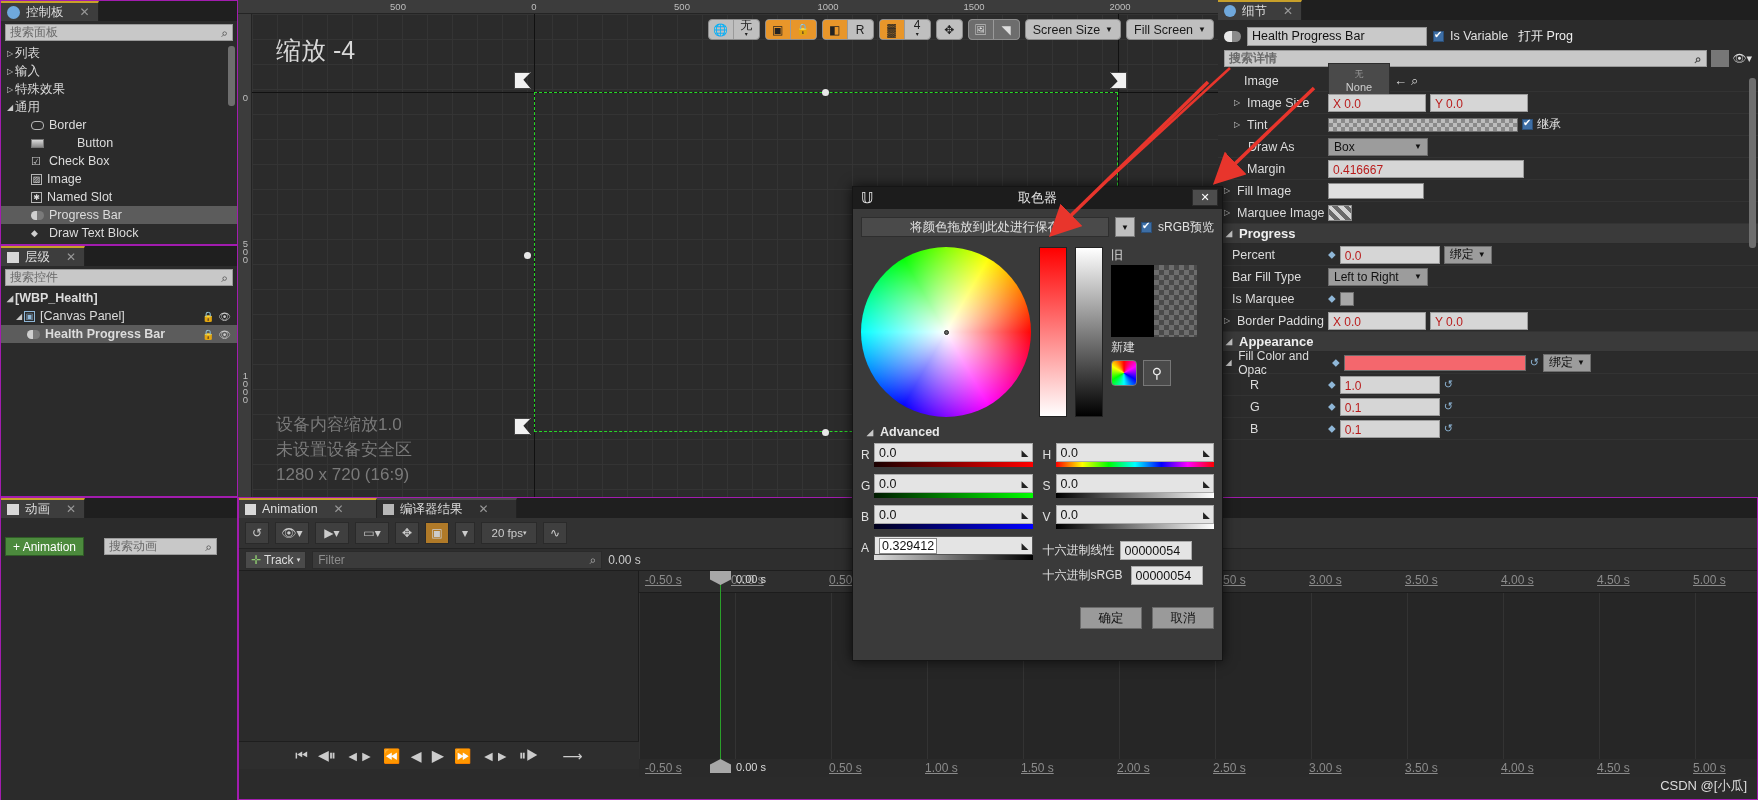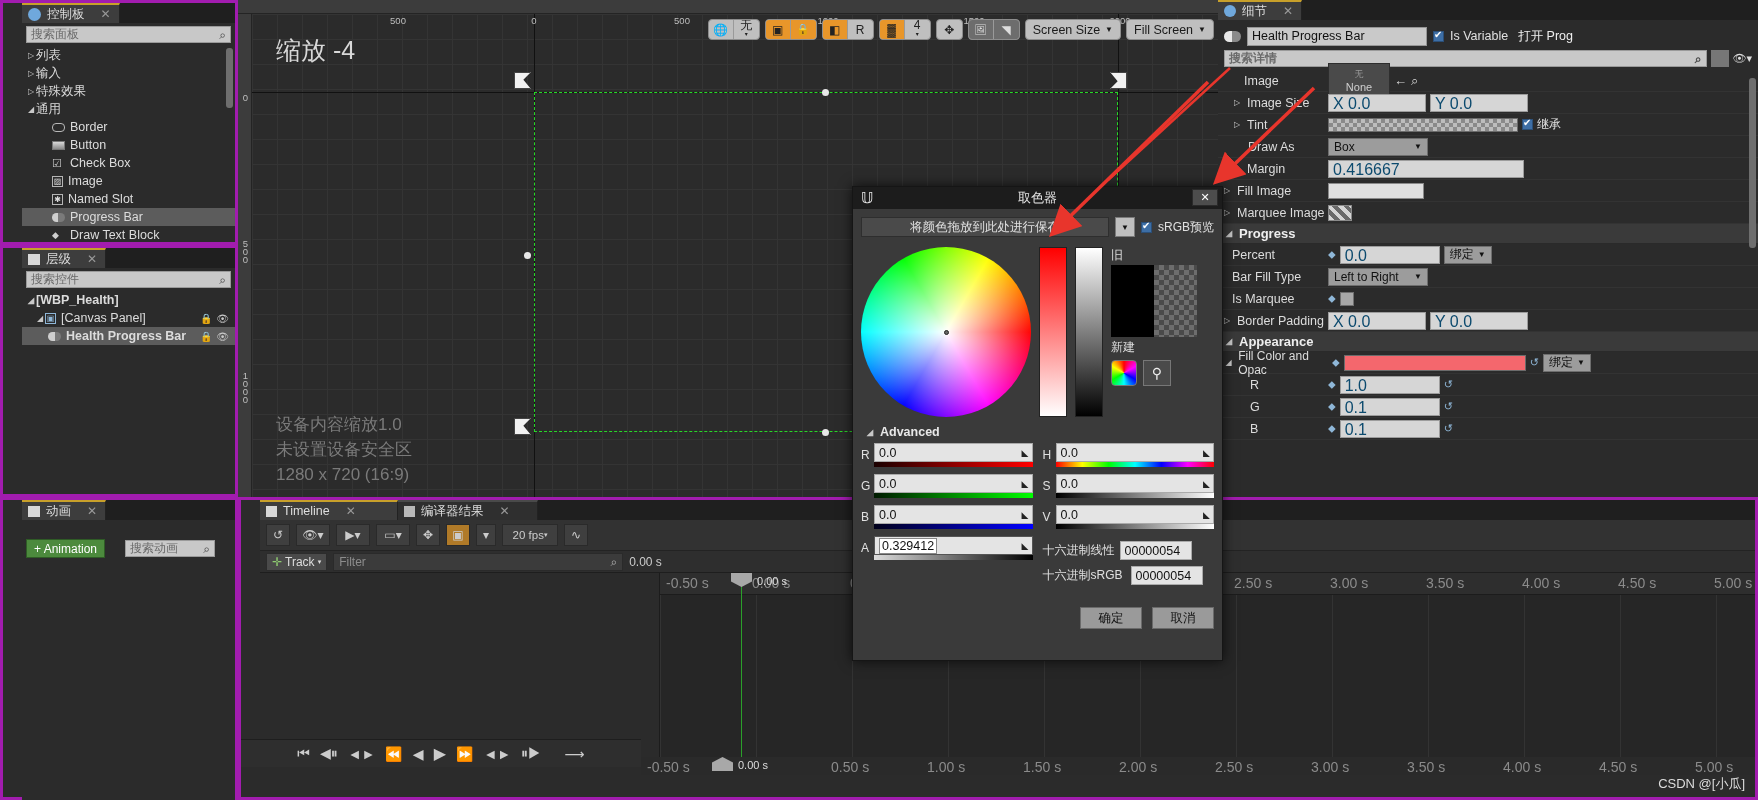--- a/index.html
+++ b/index.html
@@ -1,21 +1,21 @@
 <!DOCTYPE html>
 <html><head>
 <meta charset="utf-8">
 <style>
   * { box-sizing: border-box; margin:0; padding:0; }
   html,body { width:1758px; height:800px; overflow:hidden; background:#1d1d1d;
     font-family:"Liberation Sans", sans-serif; color:#e0e0e0; font-size:12px; }
   #root { position:relative; width:1758px; height:800px; }
 
   
-  .panel { position:absolute; background:#2b2b2b; border:3px solid #a21caf;padding-left:19px; }
+  .panel { position:absolute; background:#2b2b2b; border:1px solid #a21caf; }
   .tabbar { height:20px; background:#1f1f1f; display:flex; align-items:flex-end; }
   .tab { height:20px; background:#3d3d3d; display:flex; align-items:center;
          padding:0 8px 0 6px; gap:6px; font-size:12.5px; color:#dedede;
          border-top:2px solid #c8a02a; border-right:1px solid #222; }
   .tab .x { color:#999; font-size:12px; margin-left:10px; }
   .tabfill { flex:1; height:20px; background:#1f1f1f; }
 
   .searchbox { height:17px; margin:3px 4px; background:#c8c8c8; border:1px solid #9a9a9a;
      display:flex; align-items:center; padding:0 4px; color:#6a6a6a; font-size:12px;
      position:relative; }
@@ -30,21 +30,21 @@
   
   .ic { display:inline-block; width:13px; height:11px; margin-right:5px; vertical-align:middle; }
 
   
   #viewport { position:absolute; left:238px; top:0; width:980px; height:497px;
     background:#2a2a2a; overflow:hidden; }
   .ruler-h { position:absolute; left:0; top:0; width:980px; height:14px; background:#3c3c3c;
     border-bottom:1px solid #242424; font-size:9.5px; color:#bfbfbf;}
   .ruler-v { position:absolute; left:0; top:14px; width:14px; height:483px; background:#3c3c3c;
     border-right:1px solid #242424; font-size:9.5px; color:#bfbfbf;}
-  .rtick { position:absolute; top:1px; transform:translateX(-50%);margin-top:14px; }
+  .rtick { position:absolute; top:1px; transform:translateX(-50%); }
   .vtick { position:absolute; left:2px; width:11px; line-height:8px; text-align:center;}
   .canvasarea { position:absolute; left:14px; top:14px; right:0; bottom:0;
      background:
        repeating-linear-gradient(to right, #343434 0 1px, transparent 1px 25px),
        repeating-linear-gradient(to bottom, #343434 0 1px, transparent 1px 25px),
        #2b2b2b; }
   .bigline { position:absolute; background:#111; }
   .zoomlabel { position:absolute; left:24px; top:20px; font-size:25px; color:#d8d8d8; }
   .devinfo { position:absolute; left:24px; bottom:10px; font-size:17px; color:#7a7a7a; line-height:25px;}
 
@@ -73,22 +73,22 @@
   .dt-name { height:20px; margin:6px 6px 4px 6px; display:flex; align-items:center; gap:6px;}
   .dt-input { flex:1; height:19px; background:#c9c9c9; border:1px solid #969696; color:#111;
      font-size:12.5px; padding:0 4px; display:flex; align-items:center;}
   .chk { width:11px; height:11px; background:#3d6ea5; border:1px solid #2b4f78; display:inline-block;
      position:relative;}
   .chk:after{content:"✔"; position:absolute; left:0px; top:-3px; font-size:10px; color:#fff;}
   .prow { height:22px; display:flex; align-items:center; border-bottom:1px solid #333; }
   .plabel { width:110px; padding-left:10px; font-size:12.5px; color:#dcdcdc; display:flex;
      align-items:center; gap:5px;}
   .pval { flex:1; display:flex; align-items:center; gap:4px; padding-right:6px;}
-  .numf { height:18px; background:#d6d6d6; border:1px solid #9c9c9c; color:#0c4a6e; font-size:16px;
-     display:flex; align-items:flex-start; padding:0 4px; }
+  .numf { height:18px; background:#d6d6d6; border:1px solid #9c9c9c; color:#b91c1c; font-size:12px;
+     display:flex; align-items:flex-end; padding:0 4px; }
   .sechdr { height:20px; background:#3a3a3a; display:flex; align-items:center; gap:5px;
      padding-left:6px; font-weight:bold; font-size:13px; color:#eee; border-bottom:1px solid #2a2a2a;}
   .pin { color:#8fb7d8; font-size:11px; }
 
   
   #picker { position:absolute; left:852px; top:186px; width:371px; height:475px;
      background:#3a3a3a; border:1px solid #151515; box-shadow:0 0 12px rgba(0,0,0,.7);}
   .pk-title { height:22px; background:#1c1c1c; display:flex; align-items:center;
      justify-content:center; position:relative; font-size:13px; color:#e4e4e4; }
   .pk-close { position:absolute; right:4px; top:2px; width:26px; height:17px; background:#4d4d4d;
@@ -107,21 +107,21 @@
   .cinput { height:19px; background:#e4e4e4; border:1px solid #aaa; color:#111; font-size:12.5px;
      display:flex; align-items:center; padding:0 4px; position:relative;}
   .cinput .sp { position:absolute; right:3px; font-size:9px; color:#222;}
   .cbar { height:5px; }
   .okbtn { width:62px; height:22px; background:#9a9a9a; border:1px solid #6a6a6a; color:#111;
      font-size:12.5px; display:flex; align-items:center; justify-content:center;}
 
   
   .tlbtn { width:24px; height:22px; background:#3f3f3f; border:1px solid #2a2a2a; color:#ccc;
      display:flex; align-items:center; justify-content:center; font-size:12px;}
-  .tltick { position:absolute; top:2px; font-size:14px; color:#8b8b8b; }
+  .tltick { position:absolute; top:2px; font-size:12px; color:#8b8b8b;text-decoration:underline; }
   .track-btn { height:18px; background:#4a4a4a; border:1px solid #2c2c2c; display:flex;
      align-items:center; gap:3px; padding:0 5px; font-size:12px; color:#ddd;}
 
   .arrow-red { position:absolute; pointer-events:none; }
   .watermark { position:absolute; right:10px; bottom:4px; font-size:13px; color:#dcdcdc;}
 </style>
 </head>
 <body>
 <div id="root">
 
@@ -153,21 +153,21 @@
     </div>
     <div class="row">
       <span class="tri open">◢</span>
       <span>通用</span>
     </div>
 
     <div class="row" style="padding-left:30px;">
       <span class="ic" style="border:1.5px solid #b8b8b8;border-radius:4px;height:9px;"></span>
       <span>Border</span>
     </div>
-    <div class="row" style="padding-left:30px;">
+    <div class="row" style="padding-left:30px;gap:28px;">
       <span class="ic" style="background:linear-gradient(#d8d8d8,#8a8a8a);border:1px solid #777;height:9px;"></span>
       <span>Button</span>
     </div>
     <div class="row" style="padding-left:30px;">
       <span class="ic" style="color:#cfcfcf;font-size:11px;line-height:11px;">☑</span>
       <span>Check Box</span>
     </div>
     <div class="row" style="padding-left:30px;">
       <span class="ic" style="border:1px solid #b5b5b5;height:11px;width:11px;font-size:8px;text-align:center;line-height:10px;">▨</span>
       <span>Image</span>
@@ -558,21 +558,21 @@
       </div>
     </div>
   </div>
   <div style="position:absolute;right:2px;top:78px;width:7px;height:170px;background:#6e6e6e;border-radius:3px;"></div>
 </div>
 
 <div class="panel" style="left:238px;top:497px;width:1520px;height:303px;background:#2b2b2b;">
   <div class="btmtab">
     <div class="tab" style="width:138px;">
       <span style="width:11px;height:11px;background:#d8d8d8;display:inline-block;"></span>
-      <span>Timeline</span>
+      <span>Animation</span>
       <span class="x">✕</span>
     </div>
     <div class="tab" style="background:#2f2f2f;border-top-color:#4a4a4a;width:140px;">
       <span style="width:11px;height:11px;background:#b8b8b8;display:inline-block;"></span>
       <span>编译器结果</span>
       <span class="x">✕</span>
     </div>
     <div class="tabfill"></div>
   </div>
 

